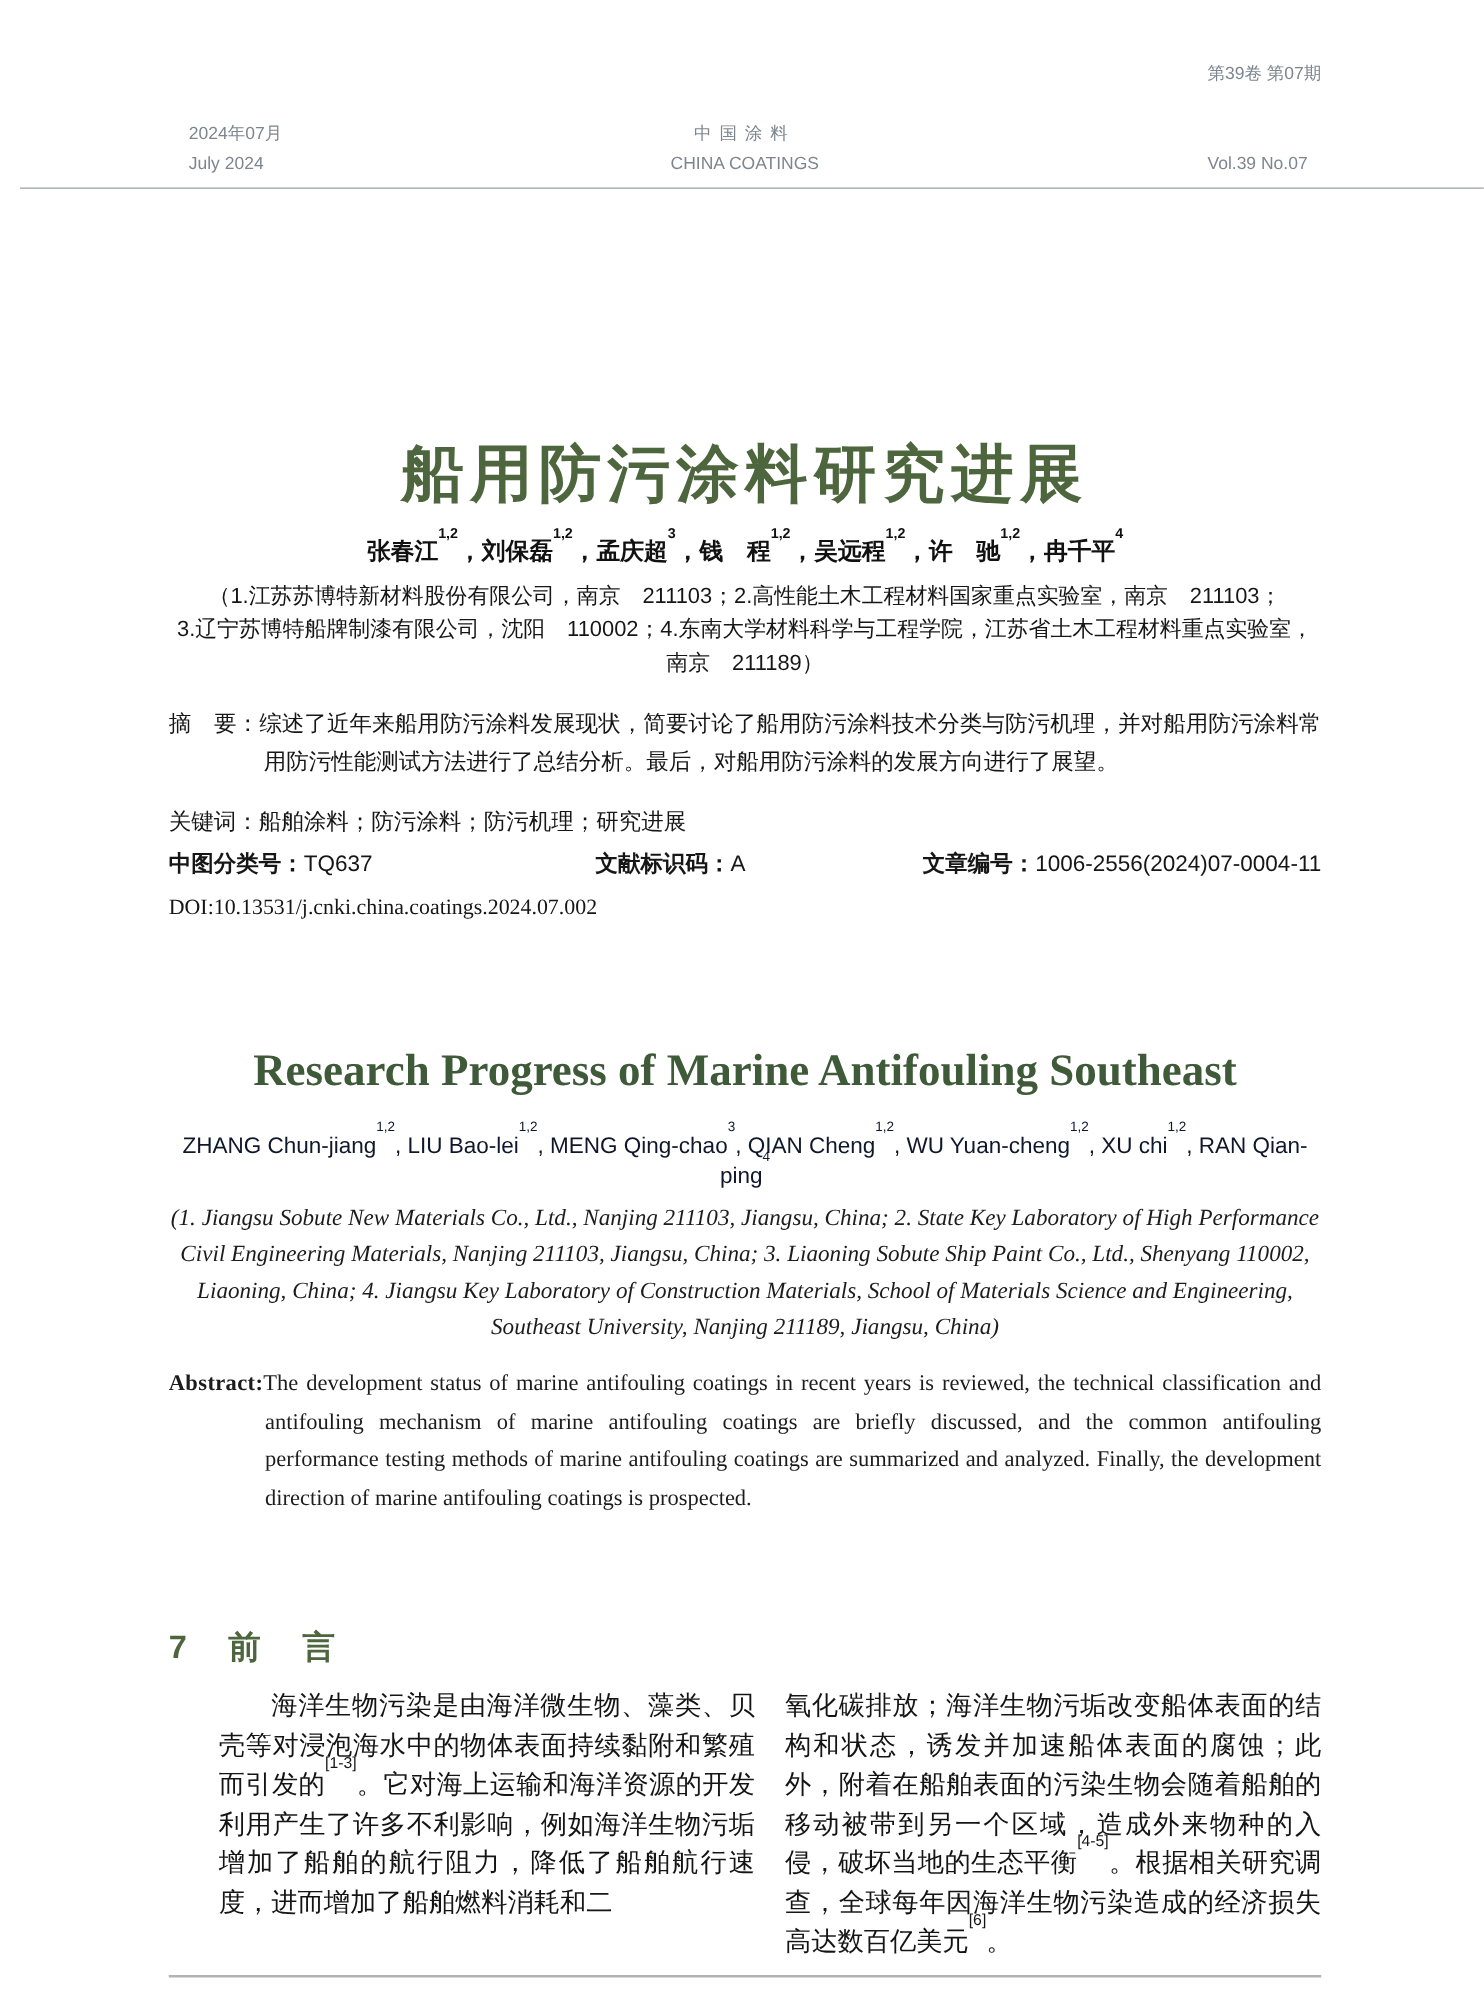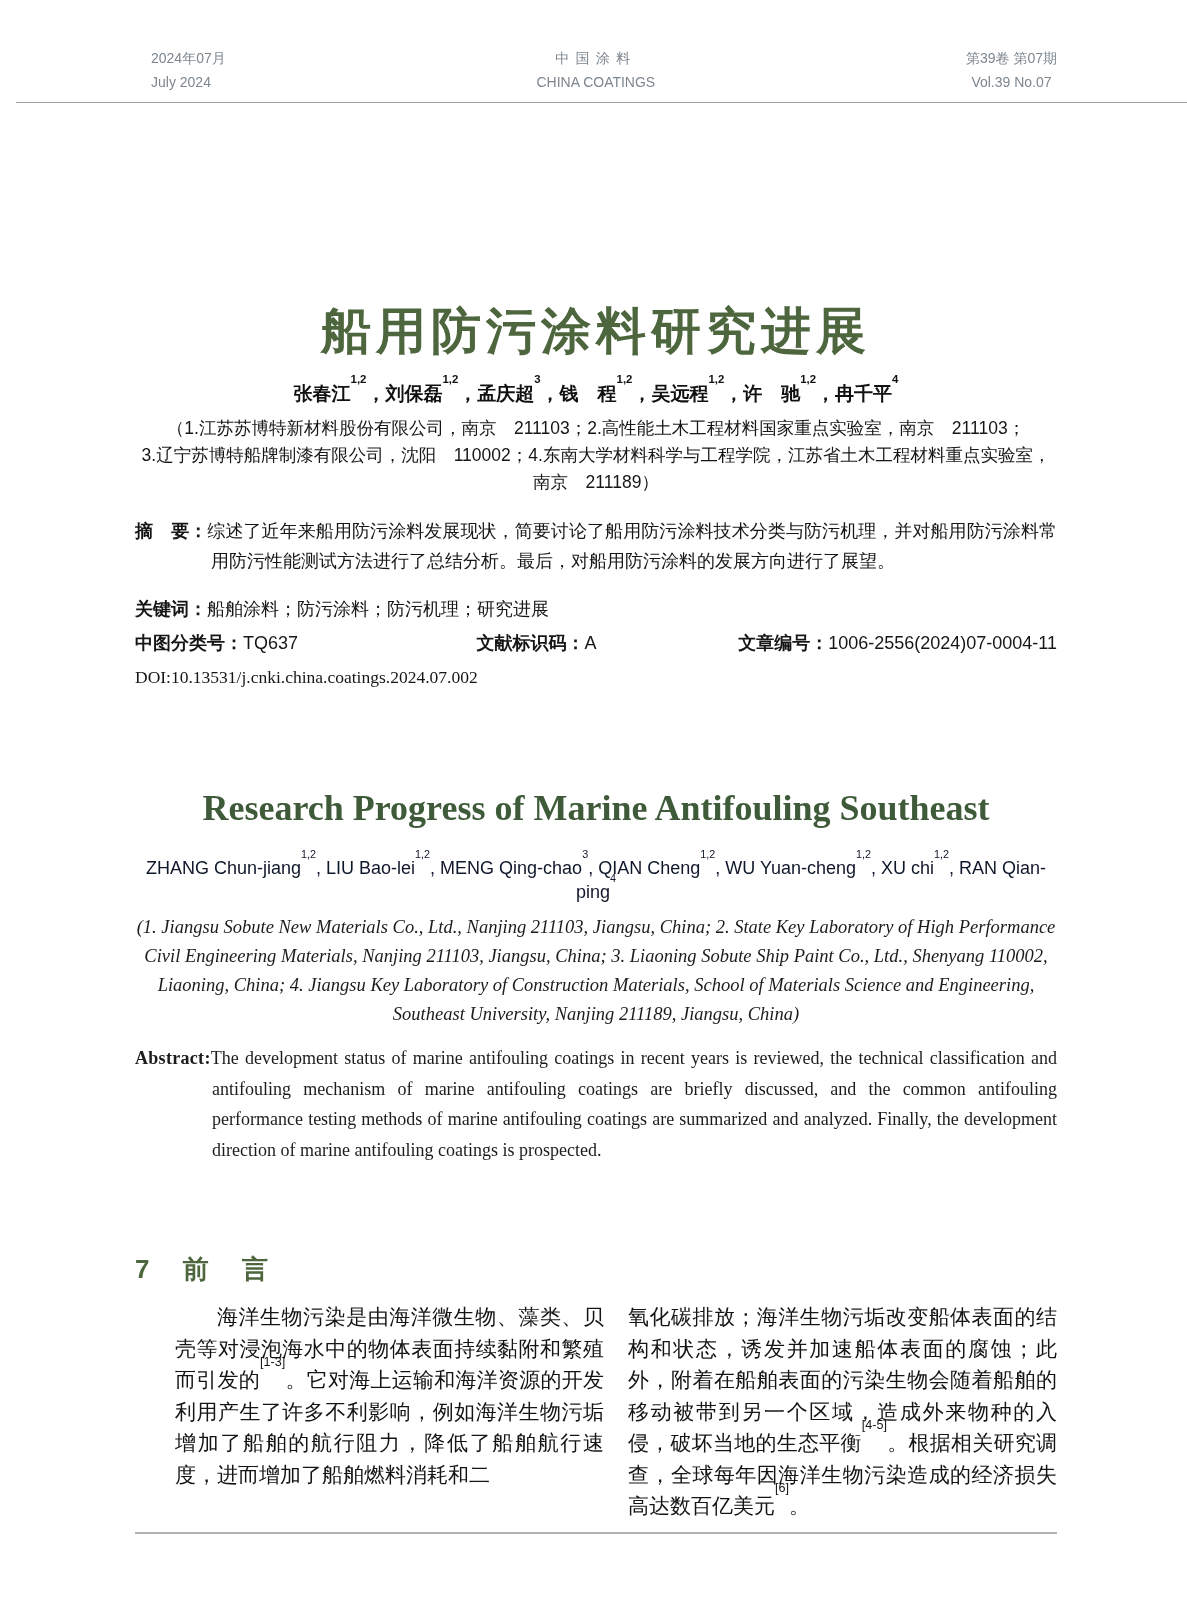--- a/index.html
+++ b/index.html
@@ -14,21 +14,21 @@
   
   .jheader{
     padding:46px 130px 8px 135px;
     display:flex;justify-content:space-between;align-items:flex-end;
     color:#7d868e;font-size:14px;line-height:24px;
     border-bottom:1.5px solid #9aa0a6;
     margin-left:16px;
   }
   .jheader .col{display:flex;flex-direction:column;}
   .jheader .col.center{text-align:center;}
-  .jheader .col.right{text-align:center;}
+  .jheader .col.right{text-align:left;gap:48px;}
   .jcn{letter-spacing:0.45em;}
 
   
   .title-cn{
     margin-top:198px;text-align:center;
     font-size:50px;font-weight:bold;letter-spacing:5px;
     color:#4e663e;line-height:60px;
   }
   .authors-cn{
     margin-top:20px;text-align:center;font-size:19px;font-weight:bold;
@@ -37,21 +37,21 @@
   .affil-cn{
     margin-top:8px;text-align:center;font-size:17.5px;line-height:27px;color:#161616;
   }
   sup{font-size:0.6em;vertical-align:top;position:relative;top:-0.15em;line-height:0;}
 
   
   .abs-cn{
     margin-top:20px;font-size:18px;line-height:30px;color:#161616;
     padding-left:76px;text-indent:-76px;text-align:justify;
   }
-  .abs-cn .lbl,.kw-cn .lbl{font-weight:bold;}
+  .abs-cn .lbl,.kw-cn .lbl{font-weight:normal;}
   .kw-cn{margin-top:2px;font-size:18px;line-height:30px;color:#161616;}
   .clc-row{
     margin-top:4px;display:flex;font-size:18px;line-height:30px;color:#161616;
   }
   .clc-row .item{white-space:nowrap;}
   .clc-row .item .lbl{font-weight:bold;}
   .clc-row .i1{width:355px;}
   .clc-row .i2{width:272px;}
   .doi-line{
     margin-top:6px;font-family:"Liberation Serif","DejaVu Serif",serif;

